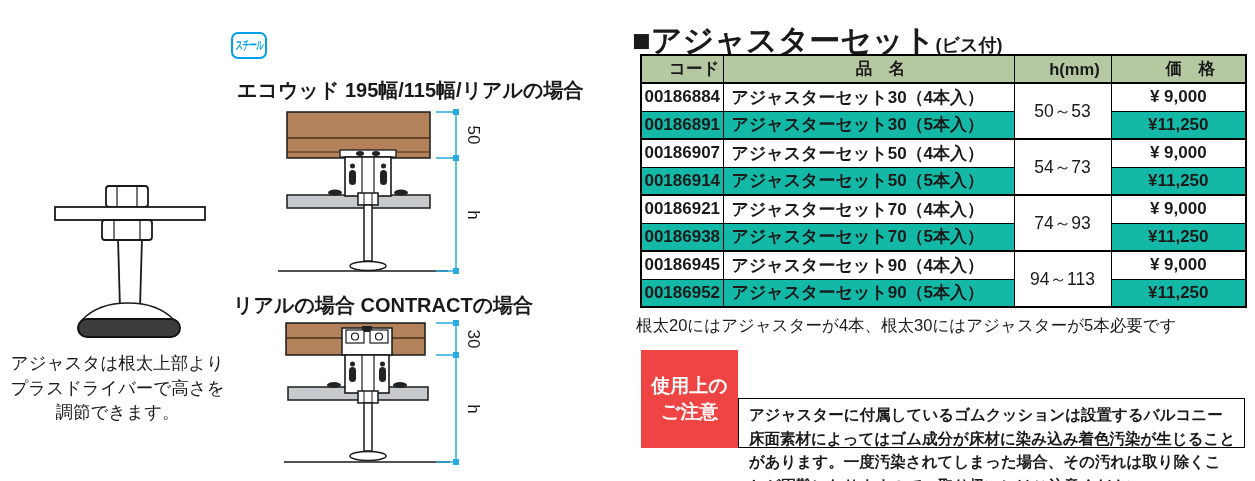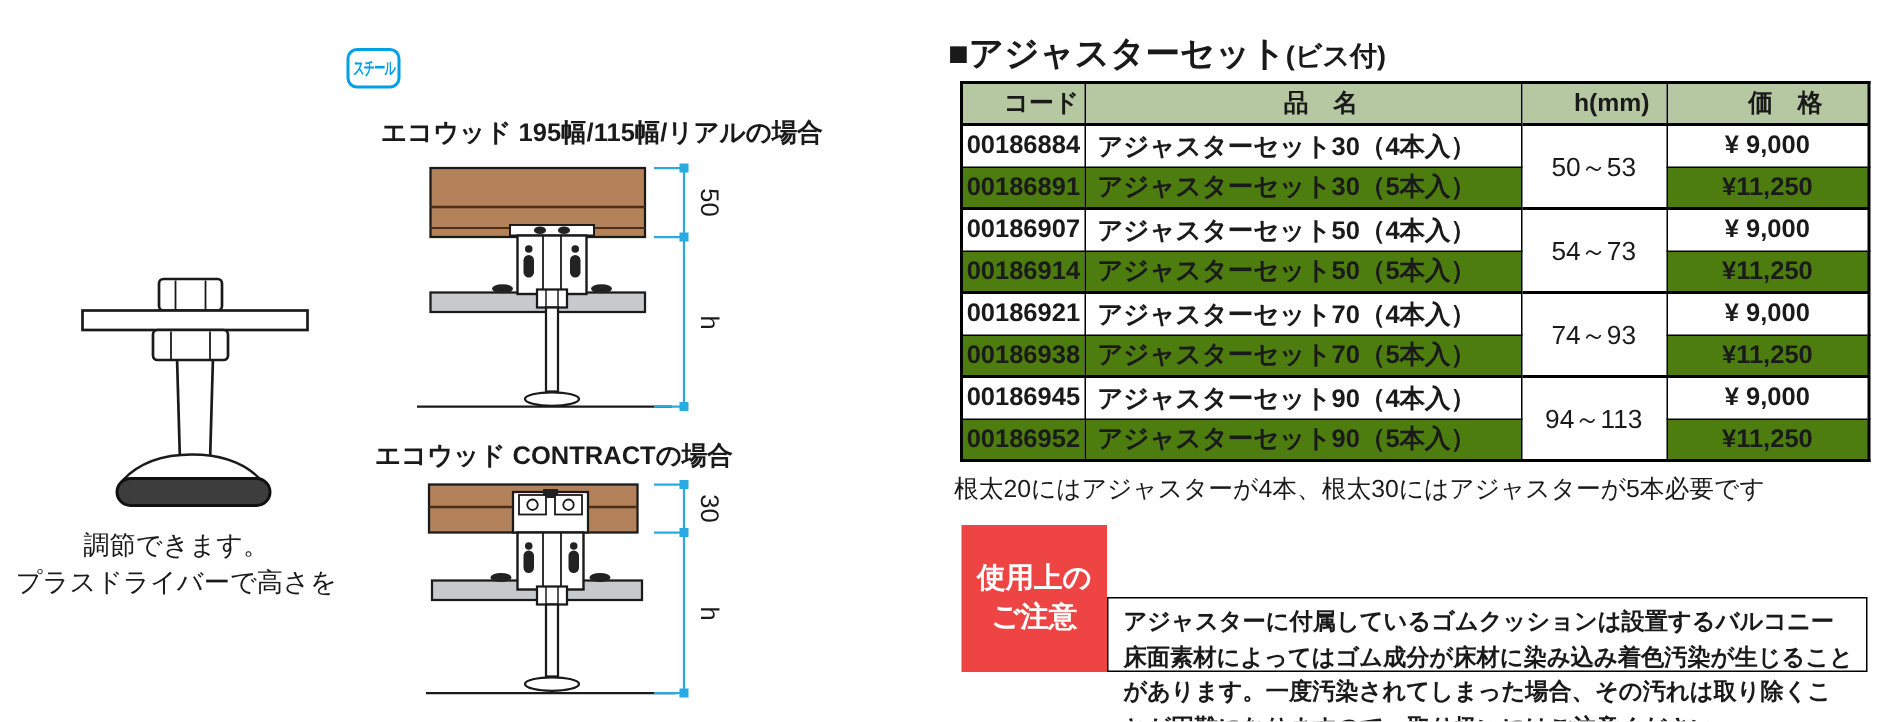--- a/index.html
+++ b/index.html
@@ -17,48 +17,48 @@
   }
   .steel-badge span{
     font-size:12px;font-weight:bold;color:#00a0e9;white-space:nowrap;transform:scaleX(0.62);
     letter-spacing:-1px;
   }
   .caption{
     left:5px;top:351px;width:225px;text-align:center;font-size:17.5px;line-height:24.5px;
   }
 
   
-  .diag-heading{font-size:17px;font-weight:bold;white-space:nowrap;margin-left:17px;}
+  .diag-heading{font-size:20px;font-weight:bold;white-space:nowrap;}
   .d1-heading{left:237px;top:77px;}
   .d2-heading{left:233px;top:292px;}
 
   
   .table-heading{left:632px;top:20px;white-space:nowrap;}
-  .table-heading .main{font-size:23px;font-weight:bold;}
+  .table-heading .main{font-size:31px;font-weight:bold;}
   .table-heading .sub{font-size:18px;font-weight:bold;margin-top:16px;}
   table.price-table{
     left:640px;top:54px;border-collapse:collapse;table-layout:fixed;width:605px;
     border:2px solid #000;
   }
   .price-table th,.price-table td{
     border:1px solid #000;height:28px;padding:0;box-sizing:border-box;overflow:hidden;
   }
   .price-table thead th{
     background:#b5c8a2;font-size:16.5px;font-weight:600;border-bottom:2px solid #000;padding-left:24px;
   }
   .price-table .col-code{width:82px;}
   .price-table .col-name{width:291px;}
   .price-table .col-h{width:97px;}
   .price-table .col-price{width:135px;}
   .price-table td{font-size:17px;}
   .price-table td.code{font-weight:bold;text-align:center;}
   .price-table td.name{text-align:left;padding-left:8px;font-weight:600;}
   .price-table td.hval{text-align:center;font-size:17.5px;background:#fff;}
   .price-table td.price{font-weight:bold;text-align:center;}
-  .price-table tr.alt td.striped{background:#4d7c0f;}
+  .price-table tr.alt td.striped{background:#14b8a6;}
   .price-table tr.group-start td{border-top:2px solid #000;}
   .table-note{left:636px;top:315px;font-size:16.5px;white-space:nowrap;}
 
   
   .warning{left:641px;top:350px;width:604px;height:98px;display:flex;}
   .warning .w-label{
     width:97px;flex:0 0 97px;background:#ef4444;color:#fff;display:flex;flex-direction:column;
     align-items:center;justify-content:center;font-size:19px;font-weight:bold;line-height:26px;
   }
   .warning .w-body{
@@ -89,22 +89,23 @@
     </g>
     <rect x="17" y="27" width="150" height="13" fill="#fff" stroke="#1a1a1a" stroke-width="1.8"></rect>
     <g fill="#fff" stroke="#1a1a1a" stroke-width="1.8">
       <rect x="64" y="40" width="50" height="20" rx="3"></rect>
       <line x1="76" y1="41" x2="76" y2="60" stroke-width="1.2"></line>
       <line x1="102" y1="41" x2="102" y2="60" stroke-width="1.2"></line>
     </g>
   </svg>
 
   <div class="abs caption">
+    <div>アジャスタは根太上部より</div>
+    <div>プラスドライバーで高さを</div>
     <div>調節できます。</div>
-    <div>プラスドライバーで高さを</div>
   </div>
 
   <div class="abs diag-heading d1-heading">エコウッド 195幅/115幅/リアルの場合</div>
 
   <svg class="abs" style="left:278px;top:100px;" width="205" height="185" viewBox="0 0 205 185">
     <line x1="0" y1="171" x2="170" y2="171" stroke="#1a1a1a" stroke-width="1.5"></line>
     <rect x="9" y="95" width="143" height="13" fill="#c7cacd" stroke="#1a1a1a" stroke-width="1.5"></rect>
     <g>
       <rect x="9" y="12" width="143" height="46" fill="#b3815a" stroke="#1a1a1a" stroke-width="1.5"></rect>
       <line x1="9" y1="38" x2="152" y2="38" stroke="#4a2f17" stroke-width="1.6"></line>
@@ -135,21 +136,21 @@
       <line x1="158" y1="58" x2="178" y2="58"></line>
       <line x1="158" y1="171" x2="178" y2="171"></line>
     </g>
     <rect x="175" y="9" width="6" height="6" fill="#29abe2"></rect>
     <rect x="175" y="55" width="6" height="6" fill="#29abe2"></rect>
     <rect x="175" y="168" width="6" height="6" fill="#29abe2"></rect>
     <text transform="translate(194,35) rotate(90)" text-anchor="middle" dominant-baseline="middle" font-size="17" fill="#1a1a1a">50</text>
     <text transform="translate(194,115) rotate(90)" text-anchor="middle" dominant-baseline="middle" font-size="17" fill="#1a1a1a">h</text>
   </svg>
 
-  <div class="abs diag-heading d2-heading">エコウッド CONTRACTの場合</div>
+  <div class="abs diag-heading d2-heading">リアルの場合 CONTRACTの場合</div>
 
   <svg class="abs" style="left:278px;top:313px;" width="205" height="160" viewBox="0 0 205 160">
     <line x1="6" y1="149" x2="172" y2="149" stroke="#1a1a1a" stroke-width="1.5"></line>
     <rect x="10" y="74" width="140" height="13" fill="#c7cacd" stroke="#1a1a1a" stroke-width="1.5"></rect>
     <g>
       <rect x="8" y="10" width="139" height="32" fill="#b3815a" stroke="#1a1a1a" stroke-width="1.5"></rect>
       <line x1="8" y1="25" x2="147" y2="25" stroke="#4a2f17" stroke-width="1.6"></line>
     </g>
     <g fill="#fff" stroke="#1a1a1a">
       <rect x="64" y="15" width="50" height="27" stroke-width="1.5"></rect>

